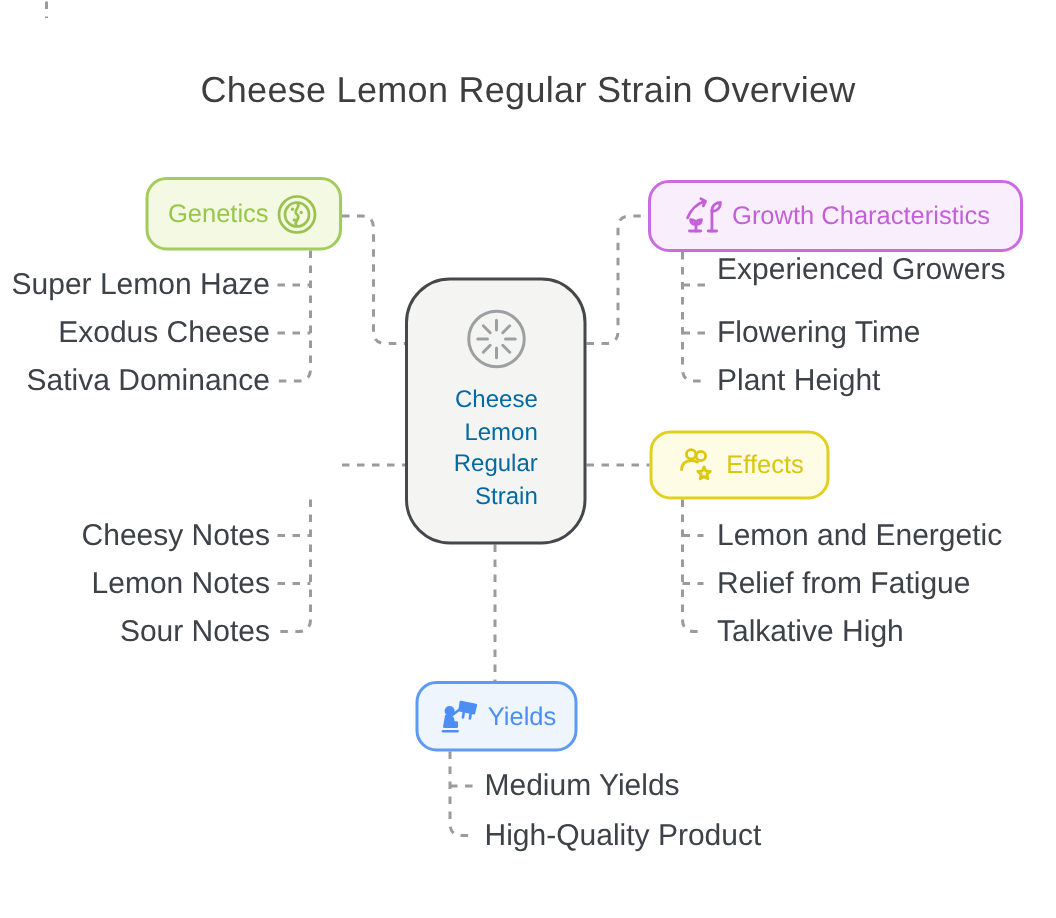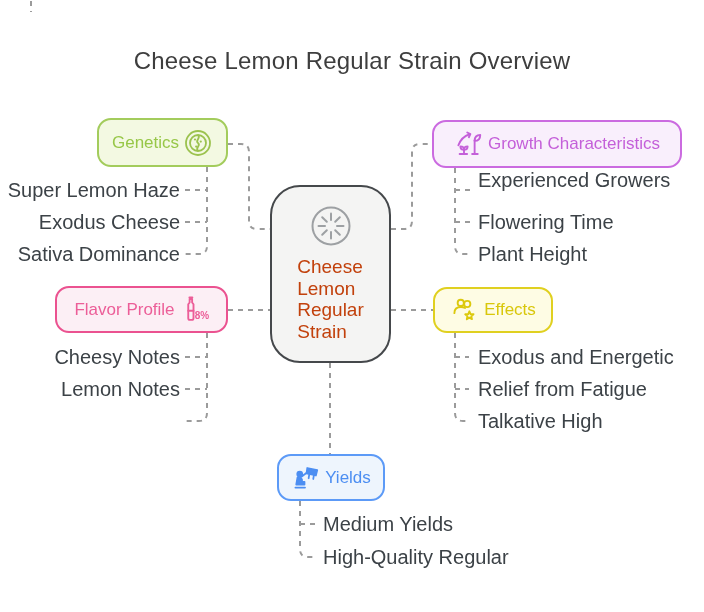--- a/index.html
+++ b/index.html
@@ -21,21 +21,21 @@
   .node-genetics{left:97px;top:118px;width:131px;height:49px;background:#F3F9E2;border-color:#A3CC5C;color:#97C748;}
   .node-growth{left:432px;top:120px;width:250px;height:48px;background:#F9EFFC;border-color:#CB6BE0;color:#C45FD9;}
   .node-flavor{left:55px;top:286px;width:173px;height:47px;background:#FCEFF5;border-color:#EB5290;color:#EC5E98;}
   .node-effects{left:433px;top:287px;width:120px;height:46px;background:#FEFCE4;border-color:#E0D020;color:#D9C70B;justify-content:center;}
   .node-yields{left:277px;top:454px;width:108px;height:47px;background:#EEF5FD;border-color:#5C9AF7;color:#4C8EF2;text-align:center;}
   .node-central{
     left:270px;top:185px;width:121px;height:178px;border-radius:30px;
     background:#F4F4F3;border-color:#45484B;flex-direction:column;justify-content:flex-start;
     padding-top:17px;gap:8px;
   }
-  .central-text{font-size:19px;line-height:21.5px;color:#c2410c;text-align:left;font-weight:400;}
+  .central-text{font-size:16px;line-height:21.5px;color:#0369a1;text-align:right;font-weight:400;}
   .item{position:absolute;font-size:20px;line-height:22px;color:#3C4247;white-space:nowrap;}
   .item-l{right:524px;text-align:right;}
   .item-r{left:478px;}
   .item-b{left:323px;}
 </style>
 </head>
 <body>
 
 <div class="canvas">
 
@@ -104,29 +104,20 @@
       <path d="M10.6 2.8 L13.1 4.1 L11.9 6.6"></path>
       <path d="M8 20 V16"></path>
       <path d="M8 16.5 C8 14.7 6.8 13.9 5.1 13.9 C5.1 15.8 6.4 16.5 8 16.5 Z"></path>
       <path d="M8 16.5 C8 14.7 9.2 13.9 10.9 13.9 C10.9 15.8 9.6 16.5 8 16.5 Z"></path>
       <path d="M4.5 20 H10.5"></path>
       <path d="M14.5 20 H19"></path>
     </svg>
     <span>Growth Characteristics</span>
   </div>
 
-  <div class="node node-flavor">
-    <span>Flavor Profile</span>
-    <svg width="30" height="30" viewBox="0 0 24 24" fill="none" stroke="#EC5E98" stroke-width="1.5" stroke-linecap="round" stroke-linejoin="round">
-      <path d="M8.3 2 H10.7"></path>
-      <path d="M8.5 3.2 H10.5 V6 L11.6 7.4 V18.6 Q11.6 19.9 10.3 19.9 H8.7 Q7.4 19.9 7.4 18.6 V7.4 L8.5 6 Z"></path>
-      <path d="M7.4 12.6 H11.6"></path>
-      <text x="12.6" y="19" font-size="8" font-weight="bold" fill="#EC5E98" stroke="none" font-family="Liberation Sans, sans-serif">8%</text>
-    </svg>
-  </div>
 
   <div class="node node-effects">
     <svg width="30" height="30" viewBox="0 0 24 24" fill="none" stroke="#DCC90D" stroke-width="1.5" stroke-linecap="round" stroke-linejoin="round">
       <circle cx="8.6" cy="6.3" r="2.5"></circle>
       <circle cx="13.8" cy="7.2" r="2.5"></circle>
       <path d="M3.5 14.5 C3.5 11.2 5.8 9.6 8.8 9.6 C10 9.6 11.1 9.9 12 10.4"></path>
       <path d="M15.5 13 L16.44 15.21 L18.83 15.42 L17.02 16.99 L17.56 19.33 L15.5 18.1 L13.44 19.33 L13.98 16.99 L12.17 15.42 L14.56 15.21 Z"></path>
     </svg>
     <span>Effects</span>
   </div>
@@ -147,21 +138,22 @@
   <div class="item item-l" style="top:179px">Super Lemon Haze</div>
   <div class="item item-l" style="top:211px">Exodus Cheese</div>
   <div class="item item-l" style="top:243px">Sativa Dominance</div>
 
   <div class="item item-r" style="top:169px">Experienced Growers</div>
   <div class="item item-r" style="top:211px">Flowering Time</div>
   <div class="item item-r" style="top:243px">Plant Height</div>
 
   <div class="item item-l" style="top:346px">Cheesy Notes</div>
   <div class="item item-l" style="top:378px">Lemon Notes</div>
+  <div class="item item-l" style="top:410px">Sour Notes</div>
 
-  <div class="item item-r" style="top:346px">Exodus and Energetic</div>
+  <div class="item item-r" style="top:346px">Lemon and Energetic</div>
   <div class="item item-r" style="top:378px">Relief from Fatigue</div>
   <div class="item item-r" style="top:410px">Talkative High</div>
 
   <div class="item item-b" style="top:513px">Medium Yields</div>
-  <div class="item item-b" style="top:546px">High-Quality Regular</div>
+  <div class="item item-b" style="top:546px">High-Quality Product</div>
 
 </div>
 
 </body></html>

